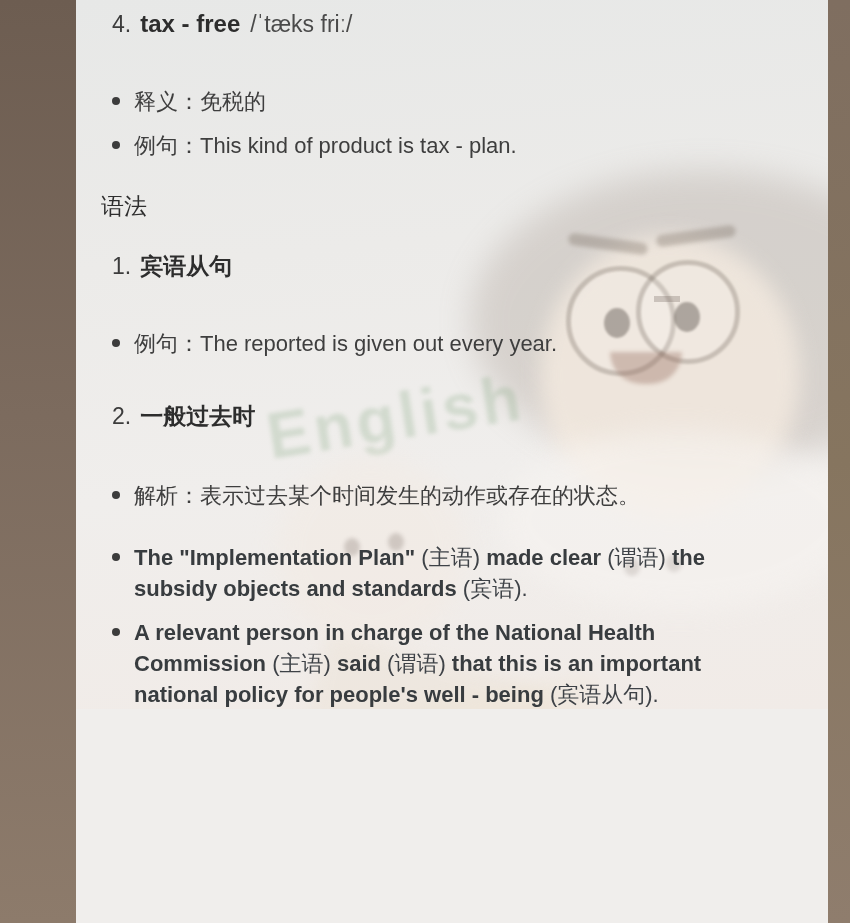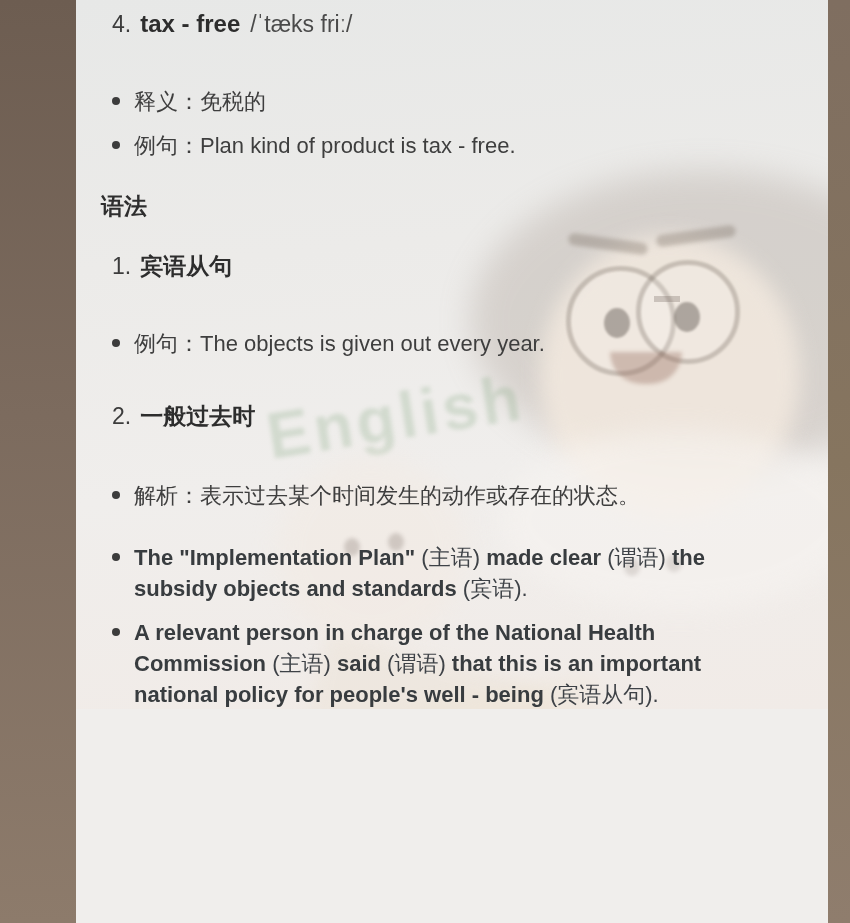--- a/index.html
+++ b/index.html
@@ -64,21 +64,21 @@
   .bs-band{left:530px;top:903px;width:222px;height:20px;background:#b07a68;opacity:.45;filter:blur(4px);}
   .bg-fade{left:0;top:840px;width:752px;height:83px;
            background:linear-gradient(180deg,rgba(243,226,218,0) 0%,rgba(240,219,209,.35) 100%);}
   
   .doc{position:relative;z-index:2;padding:7px 40px 0 25px;color:#3e3e3e;font-size:22px;}
   .entry-row{margin-left:11px;line-height:34px;}
   .entry-num{font-size:23px;color:#3c3c3c;margin-right:9px;}
   .entry-term{font-size:24px;font-weight:700;color:#2d2d2d;}
   .entry-phon{font-size:23px;color:#4a4a4a;margin-left:10px;}
   .entry-cn{font-size:23px;font-weight:700;color:#2d2d2d;}
-  h3{font-size:23px;font-weight:700;color:#2e2e2e;line-height:31px;margin:0;}
+  h3{font-size:23px;font-weight:400;color:#2e2e2e;line-height:31px;margin:0;}
   ul{list-style:none;margin:8px;padding:0;}
   li{position:relative;line-height:31px;margin-bottom:13px;padding-left:25px;}
   li:last-child{margin-bottom:0;}
   .dot{position:absolute;left:3px;top:11px;width:8px;height:8px;border-radius:50%;background:#3c3c3c;}
   .b1{margin-top:44px;}
   .h-grammar{margin-top:30px;}
   .e1{margin-top:27px;}
   .b2{margin-top:44px;}
   .e2{margin-top:40px;}
   .b3{margin-top:46px;}
@@ -129,34 +129,34 @@
       <span class="entry-num">4.</span><span class="entry-term">tax - free</span><span class="entry-phon">/ˈtæks friː/</span>
     </div>
 
     <ul class="b1">
       <li>
         <span class="dot"></span>
         <span>释义：</span><span>免税的</span>
       </li>
       <li>
         <span class="dot"></span>
-        <span>例句：</span><span>Plan kind of product is tax - free.</span>
+        <span>例句：</span><span>This kind of product is tax - plan.</span>
       </li>
     </ul>
 
     <h3 class="h-grammar">语法</h3>
 
     <div class="entry-row e1">
       <span class="entry-num">1.</span><span class="entry-cn">宾语从句</span>
     </div>
 
     <ul class="b2">
       <li>
         <span class="dot"></span>
-        <span>例句：</span><span>The objects is given out every year.</span>
+        <span>例句：</span><span>The reported is given out every year.</span>
       </li>
     </ul>
 
     <div class="entry-row e2">
       <span class="entry-num">2.</span><span class="entry-cn">一般过去时</span>
     </div>
 
     <ul class="b3">
       <li>
         <span class="dot"></span>

